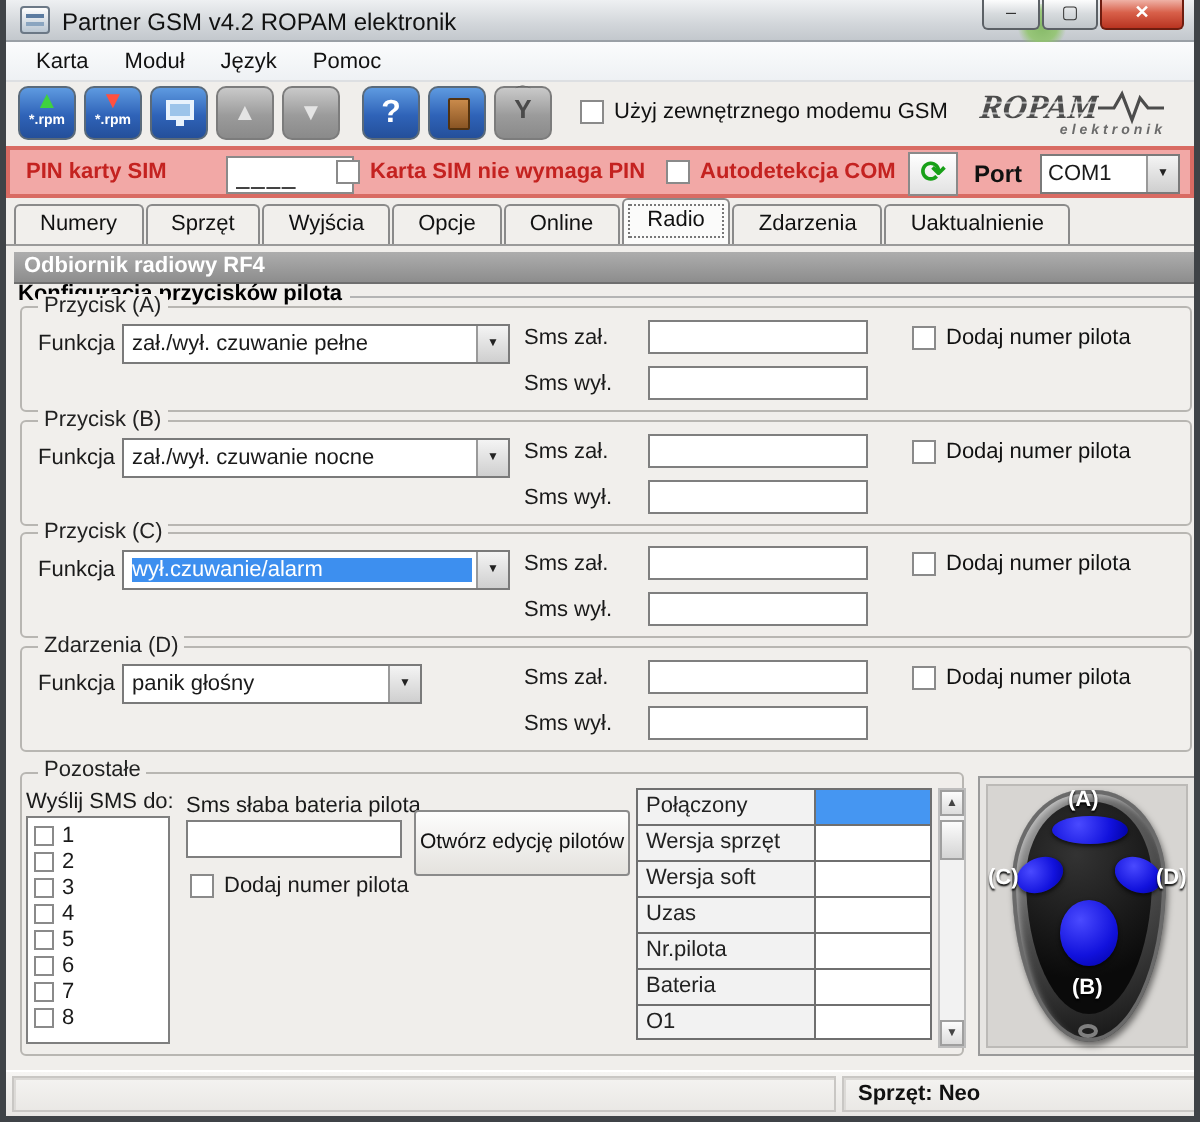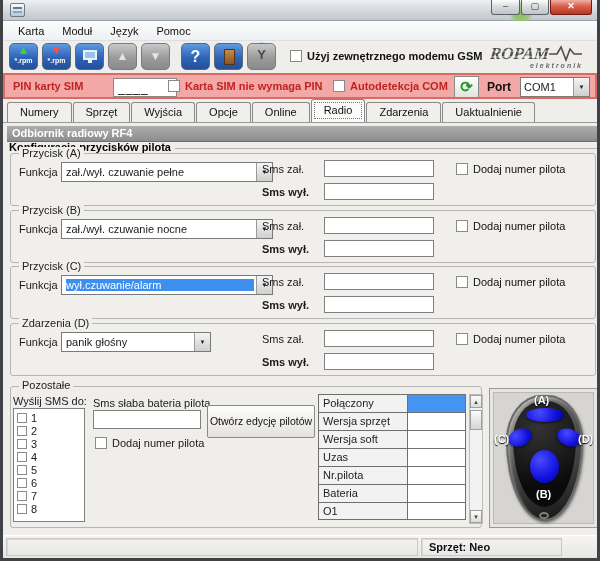--- a/index.html
+++ b/index.html
@@ -46,21 +46,21 @@
   .tb-cap { display:block; font-size:7px; line-height:7px; color:#fff; font-weight:bold; }
   .tb-green { color:#3fd23f; } .tb-red { color:#ff5040; }
   .tb-help { font-size:16px; font-weight:bold; line-height:25px; }
   .tb-monitor { position:absolute; left:7px; top:6px; width:14px; height:10px;
     border:2px solid #e8f2fc; background:#9cc4ea; }
   .tb-monitor:after { content:""; position:absolute; left:3px; bottom:-5px; width:4px; height:3px; background:#e8f2fc; }
   .tb-module { position:absolute; left:9px; top:5px; width:11px; height:16px;
     background:linear-gradient(#c98a4b,#8a5524); border:1px solid #53320f; border-radius:1px; }
   .tb-antenna { font-size:13px; font-weight:bold; color:#4a4a4a; line-height:22px; }
   .tb-arc { position:absolute; left:0; right:0; top:-1px; font-size:9px; color:#5a5a5a; line-height:8px; }
-  .ext-modem { position:absolute; left:287px; top:9px; display:flex; align-items:center; color:#111;font-weight:bold; }
+  .ext-modem { position:absolute; left:287px; top:9px; display:flex; align-items:center; color:#111; }
 
   .logo { position:absolute; right:14px; top:3px; width:115px; text-align:right; }
   .logo-row { display:flex; align-items:center; justify-content:flex-end; }
   .logo-brand { font-family:"Liberation Serif", serif; font-style:italic; font-weight:bold;
     font-size:17px; letter-spacing:0; color:#4c4c4c; transform:skewX(-6deg);
     background:repeating-linear-gradient(#4c4c4c 0 2px,#b9b9b9 2px 3px,#4c4c4c 3px 5px);
     -webkit-background-clip:text; background-clip:text; -webkit-text-fill-color:transparent; }
   .logo-sub { font-size:7px; font-weight:bold; font-style:italic; color:#6a6a6a; letter-spacing:2px; margin-top:-2px; }
 
   
@@ -94,28 +94,28 @@
   .konfig-row { position:absolute; top:141px; left:6px; width:588px; display:flex; align-items:center; }
   .konfig-title { font-weight:bold; color:#000; white-space:nowrap; }
   .konfig-line { flex:1; height:1px; background:#b4b4b4; margin-left:4px; margin-top:2px; }
 
   
   .fgroup { position:absolute; left:7px; width:586px; height:53px;
     border:1px solid #b8b6b2; border-radius:3px; background:#f1efec; }
   .legend { position:absolute; left:8px; top:-7px; background:#f1efec; padding:0 3px; color:#222; }
   .flabel { position:absolute; left:8px; top:12px; }
   .combo { position:absolute; background:#fff; border:1px solid #7a7a7a; height:20px; }
-  .fgroup .combo { left:50px; top:8px; width:212px; }
+  .fgroup .combo { left:50px; top:8px; width:194px; }
   .combo-text { position:absolute; left:4px; top:3px; right:18px; white-space:nowrap; overflow:hidden; }
   .combo-text.hl { background:#3d8fef; color:#fff; outline:1px dotted #fff; }
   .combo-btn { position:absolute; right:0; top:0; width:16px; bottom:0;
     background:linear-gradient(#f4f4f4,#cfcfcf); border-left:1px solid #9a9a9a;
     font-size:6px; text-align:center; line-height:18px; color:#222; }
   .sms-on-lbl { position:absolute; left:251px; top:9px; }
-  .sms-off-lbl { position:absolute; left:251px; top:32px;font-weight:bold; }
+  .sms-off-lbl { position:absolute; left:251px; top:32px; }
   .sms-input { position:absolute; left:313px; width:110px; height:17px;
     border:1px solid #7f7f7f; background:#fff; padding:0 3px; font-size:11px; }
   .sms-on { top:6px; } .sms-off { top:29px; }
   .cb { display:inline-block; width:12px; height:12px; background:#fff;
     border:1px solid #8a8a8a; margin-right:5px; flex:none; }
   .addpilot { position:absolute; left:445px; top:9px; display:flex; align-items:center; color:#111; }
 
   
   .pozostale { position:absolute; left:7px; top:386px; width:472px; height:142px;
     border:1px solid #b8b6b2; border-radius:3px; }
@@ -173,30 +173,31 @@
   .plabel { position:absolute; color:#fff; font-weight:bold; font-size:11px; text-shadow:0 1px 1px #000; }
   .pl-a { left:40px; top:1px; } .pl-c { left:0px; top:40px; } .pl-d { left:84px; top:40px; }
   .pl-b { left:42px; top:95px; }
 
   
   .statusbar { position:absolute; left:0; bottom:0; width:100%; height:23px;
     background:linear-gradient(#f6f5f3,#e8e6e3); border-top:1px solid #fff; }
   .sb-pane { position:absolute; top:2px; height:18px; border:1px solid #c9c7c4;
     box-shadow:inset 1px 1px 0 #dcdad7; }
   .sb-left { left:3px; width:412px; }
-  .sb-right { left:418px; width:141px; padding:2px 4px 0 7px; font-weight:bold; color:#111; }
+  .sb-right { left:418px; width:178px; padding:2px 4px 0 7px; font-weight:bold; color:#111; }
 </style>
 </head>
 <body>
 
 <div class="window">
 
   <div class="titlebar">
     <div class="green-blob"></div>
     <div class="app-icon"></div>
+    <span class="title-text">Partner GSM v4.2 ROPAM elektronik</span>
     <div class="caption-buttons">
       <div class="cap-btn cap-min">–</div>
       <div class="cap-btn cap-max">▢</div>
       <div class="cap-btn cap-close">✕</div>
     </div>
   </div>
 
   <div class="menubar">
     <span class="menu-item">Karta</span>
     <span class="menu-item">Moduł</span>

